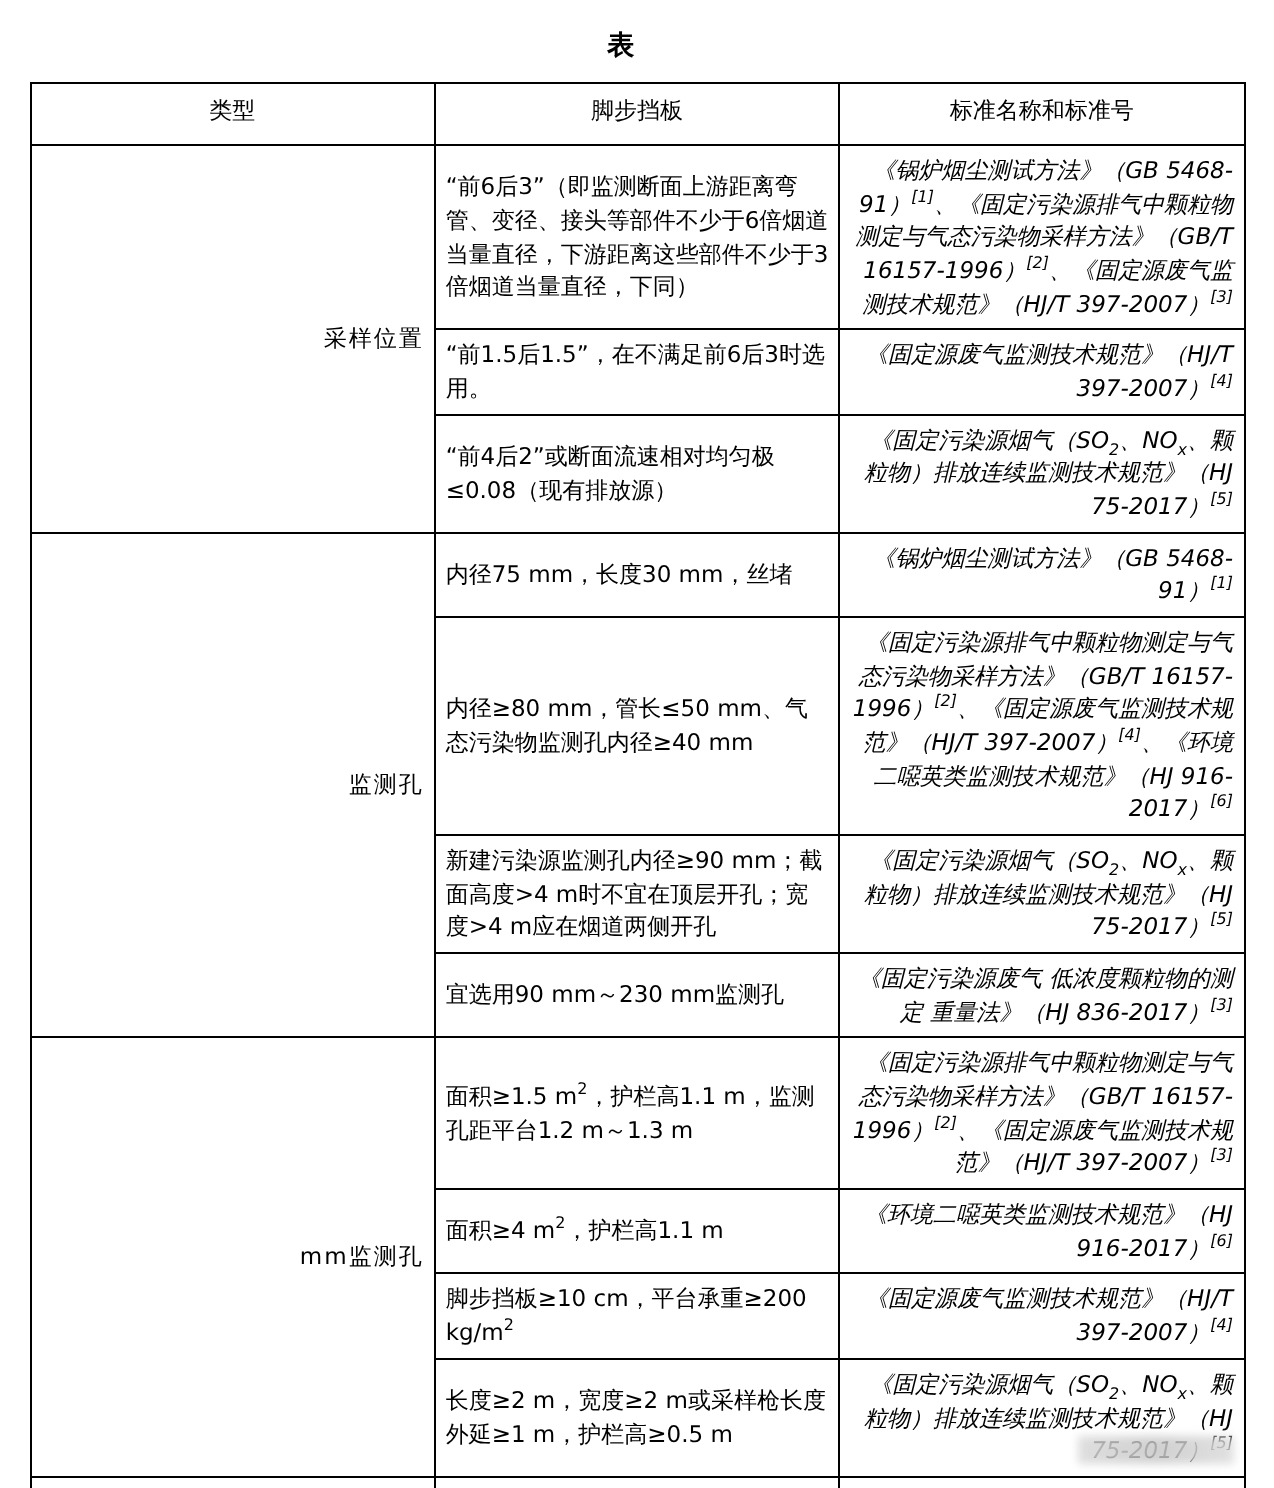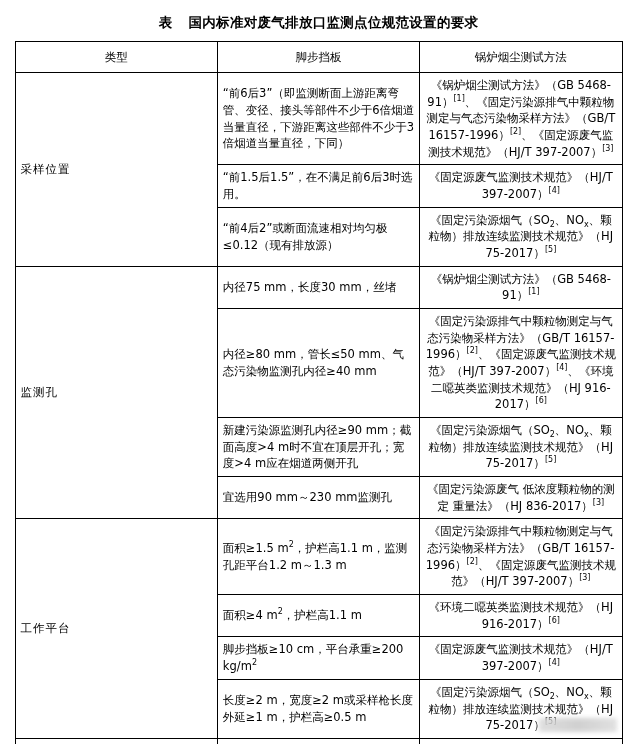--- a/index.html
+++ b/index.html
@@ -47,34 +47,36 @@
     font-size: 11.5px;
     line-height: 1.45;
     font-weight: normal;
   }
   th.hdr {
     text-align: center;
     font-size: 12px;
     font-weight: bold;
     padding: 5px 4px;
     height: 22px;
+    font-family: Liberation Mono, monospace;
   }
   td.cat {
-    text-align: left;
+    text-align: right;
     font-size: 12px;
     width: 52px;
     letter-spacing: 1px;
   }
   td.req {
     width: 280px;
     text-align: left;
   }
   td.std {
     width: 274px;
-    text-align: center;
+    text-align: right;
+    font-style: italic;
   }
   sup {
     font-size: 8px;
     vertical-align: super;
     line-height: 0;
   }
   sub {
     font-size: 8px;
     vertical-align: sub;
     line-height: 0;
@@ -90,44 +92,43 @@
     opacity: 0.85;
   }
 </style>
 </head>
 <body>
 
 <div class="page">
 
   <div class="title-row">
     <span class="title-label">表</span>
-    <span>国内标准对废气排放口监测点位规范设置的要求</span>
   </div>
 
   <table class="main">
     <thead>
       <tr>
         <th class="hdr cat">类型</th>
         <th class="hdr req">脚步挡板</th>
-        <th class="hdr std">锅炉烟尘测试方法</th>
+        <th class="hdr std">标准名称和标准号</th>
       </tr>
     </thead>
     <tbody>
 
       <tr>
         <td class="cat" rowspan="3">采样位置</td>
         <td class="req">“前6后3”（即监测断面上游距离弯管、变径、接头等部件不少于6倍烟道当量直径，下游距离这些部件不少于3倍烟道当量直径，下同）</td>
         <td class="std">《锅炉烟尘测试方法》（GB 5468-91）<sup>[1]</sup>、《固定污染源排气中颗粒物测定与气态污染物采样方法》（GB/T 16157-1996）<sup>[2]</sup>、《固定源废气监测技术规范》（HJ/T 397-2007）<sup>[3]</sup></td>
       </tr>
       <tr>
         <td class="req">“前1.5后1.5”，在不满足前6后3时选用。</td>
         <td class="std">《固定源废气监测技术规范》（HJ/T 397-2007）<sup>[4]</sup></td>
       </tr>
       <tr>
-        <td class="req">“前4后2”或断面流速相对均匀极≤0.12（现有排放源）</td>
+        <td class="req">“前4后2”或断面流速相对均匀极≤0.08（现有排放源）</td>
         <td class="std">《固定污染源烟气（SO<sub>2</sub>、NO<sub>x</sub>、颗粒物）排放连续监测技术规范》（HJ 75-2017）<sup>[5]</sup></td>
       </tr>
 
       <tr>
         <td class="cat" rowspan="4">监测孔</td>
         <td class="req">内径75 mm，长度30 mm，丝堵</td>
         <td class="std">《锅炉烟尘测试方法》（GB 5468-91）<sup>[1]</sup></td>
       </tr>
       <tr>
         <td class="req">内径≥80 mm，管长≤50 mm、气态污染物监测孔内径≥40 mm</td>
@@ -136,21 +137,21 @@
       <tr>
         <td class="req">新建污染源监测孔内径≥90 mm；截面高度&gt;4 m时不宜在顶层开孔；宽度&gt;4 m应在烟道两侧开孔</td>
         <td class="std">《固定污染源烟气（SO<sub>2</sub>、NO<sub>x</sub>、颗粒物）排放连续监测技术规范》（HJ 75-2017）<sup>[5]</sup></td>
       </tr>
       <tr>
         <td class="req">宜选用90 mm～230 mm监测孔</td>
         <td class="std">《固定污染源废气  低浓度颗粒物的测定  重量法》（HJ 836-2017）<sup>[3]</sup></td>
       </tr>
 
       <tr>
-        <td class="cat" rowspan="4">工作平台</td>
+        <td class="cat" rowspan="4">mm监测孔</td>
         <td class="req">面积≥1.5 m<sup>2</sup>，护栏高1.1 m，监测孔距平台1.2 m～1.3 m</td>
         <td class="std">《固定污染源排气中颗粒物测定与气态污染物采样方法》（GB/T 16157-1996）<sup>[2]</sup>、《固定源废气监测技术规范》（HJ/T 397-2007）<sup>[3]</sup></td>
       </tr>
       <tr>
         <td class="req">面积≥4 m<sup>2</sup>，护栏高1.1 m</td>
         <td class="std">《环境二噁英类监测技术规范》（HJ 916-2017）<sup>[6]</sup></td>
       </tr>
       <tr>
         <td class="req">脚步挡板≥10 cm，平台承重≥200 kg/m<sup>2</sup></td>
         <td class="std">《固定源废气监测技术规范》（HJ/T 397-2007）<sup>[4]</sup></td>

